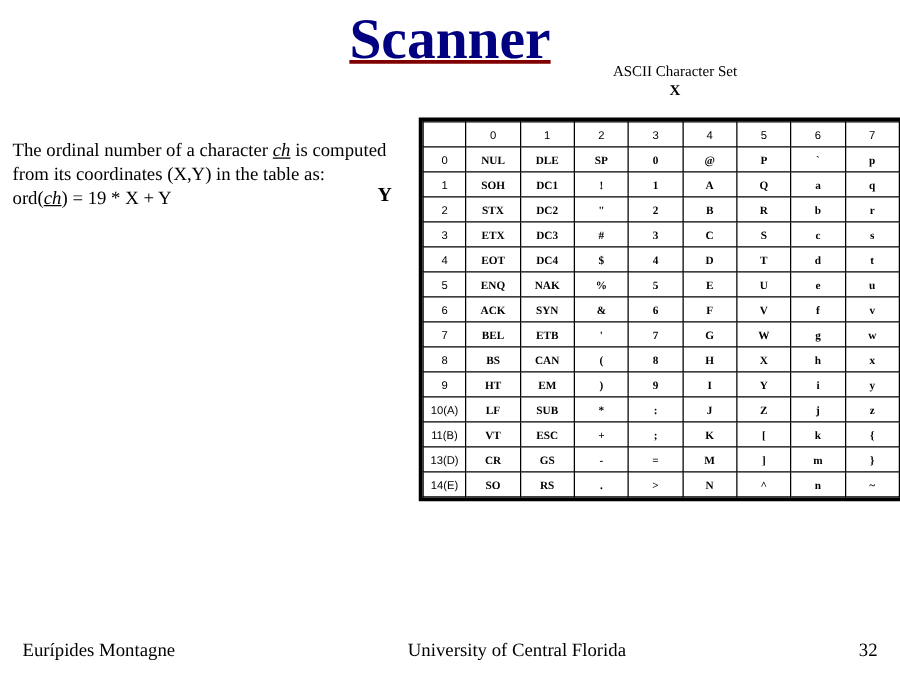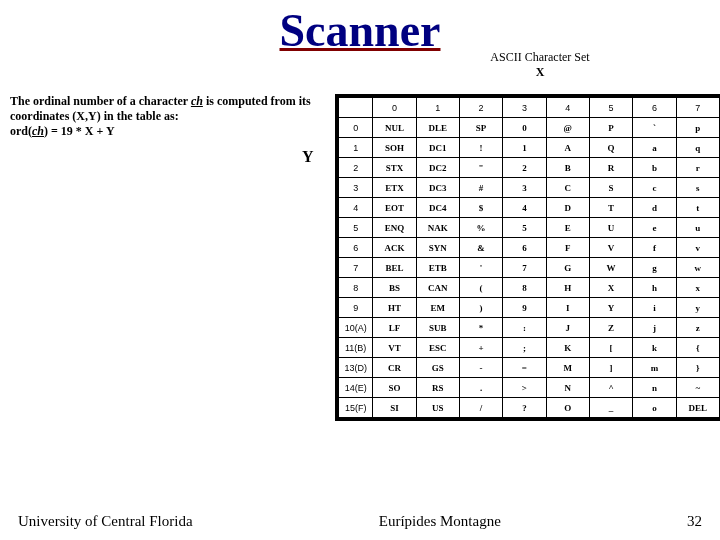--- a/index.html
+++ b/index.html
@@ -36,24 +36,25 @@
   }
   .content {
     display: flex;
     position: absolute;
     top: 94px;
     left: 10px;
     right: 10px;
   }
   .left-col {
     width: 310px;
-    font-size: 12px;
-    font-weight: bold;
+    font-size: 15px;
+    font-weight: normal;
     line-height: 1.25;
     padding-right: 6px;
+    margin-top: 18px;
   }
   .left-col .ch { font-style: italic; text-decoration: underline; }
   .left-col p { margin: 0 0 12px 0; }
   .y-label {
     position: absolute;
     left: 302px;
     top: 148px;
     font-weight: bold;
     font-size: 16px;
   }
@@ -285,36 +286,25 @@
               <td class="rh">14(E)</td>
               <td class="cell">SO</td>
               <td class="cell">RS</td>
               <td class="cell">.</td>
               <td class="cell">&gt;</td>
               <td class="cell">N</td>
               <td class="cell">^</td>
               <td class="cell">n</td>
               <td class="cell">~</td>
             </tr>
-            <tr>
-              <td class="rh">15(F)</td>
-              <td class="cell">SI</td>
-              <td class="cell">US</td>
-              <td class="cell">/</td>
-              <td class="cell">?</td>
-              <td class="cell">O</td>
-              <td class="cell">_</td>
-              <td class="cell">o</td>
-              <td class="cell">DEL</td>
-            </tr>
           </tbody>
       </table>
     </div>
   </div>
 </div>
 
 <div class="y-label">Y</div>
 
 <div class="footer">
+  <span>Eurípides Montagne</span>
   <span>University of Central Florida</span>
-  <span>Eurípides Montagne</span>
   <span>32</span>
 </div>
 
 </body></html>

